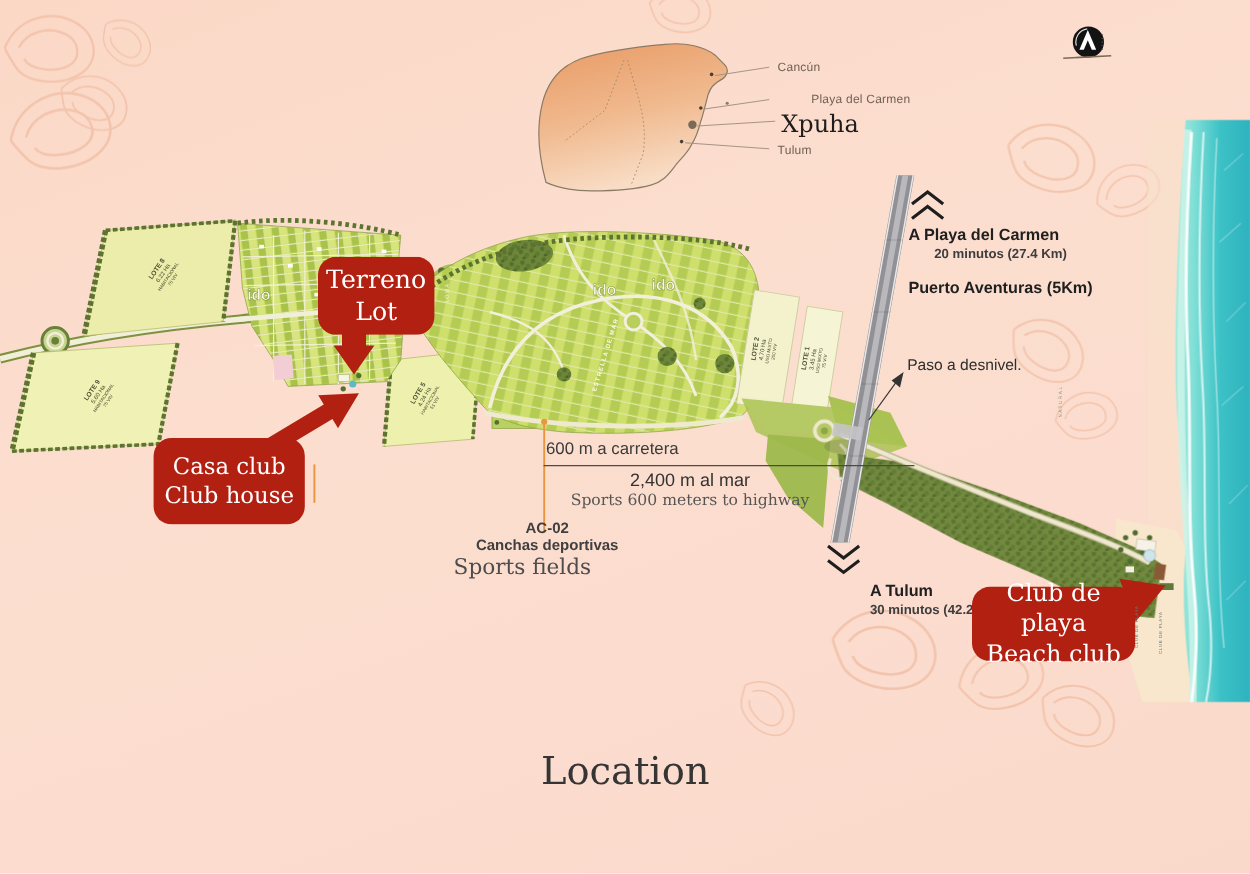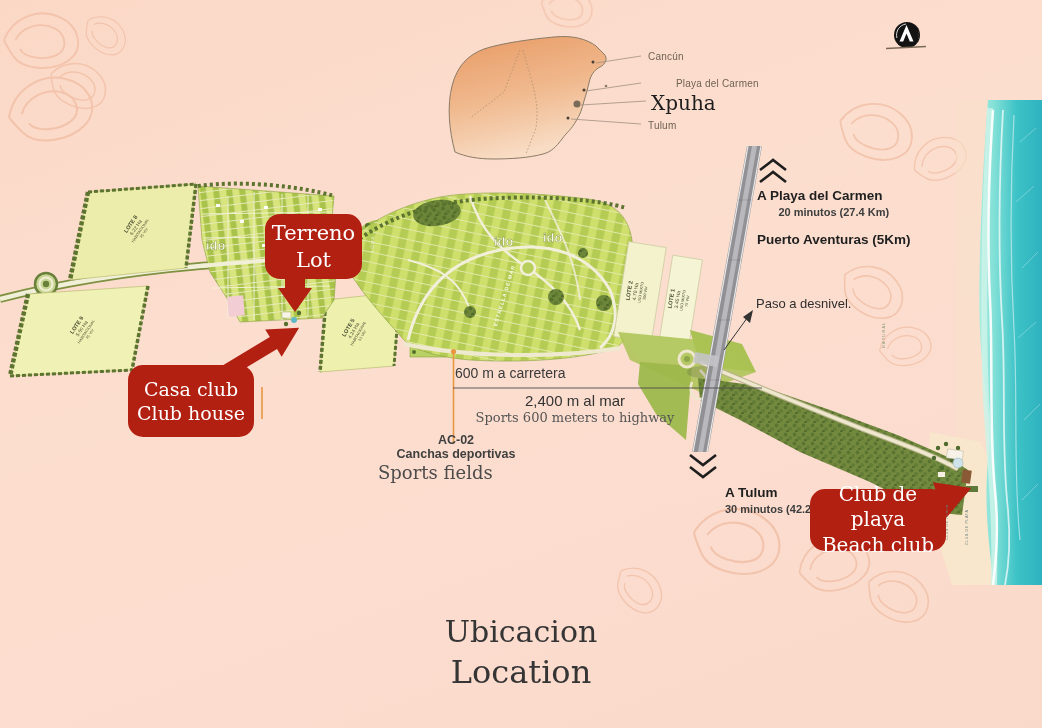--- a/index.html
+++ b/index.html
@@ -415,17 +415,16 @@
   <div class="callout co-club">
     <div>Casa club</div>
     <div>Club house</div>
   </div>
   <div class="callout co-beach">
     <div>Club de playa</div>
     <div>Beach club</div>
   </div>
 
   <div class="title">
-    <div class="t1">Ubicacion</div>
     <div class="t2">Location</div>
   </div>
 
 </div>
 
 </body></html>

